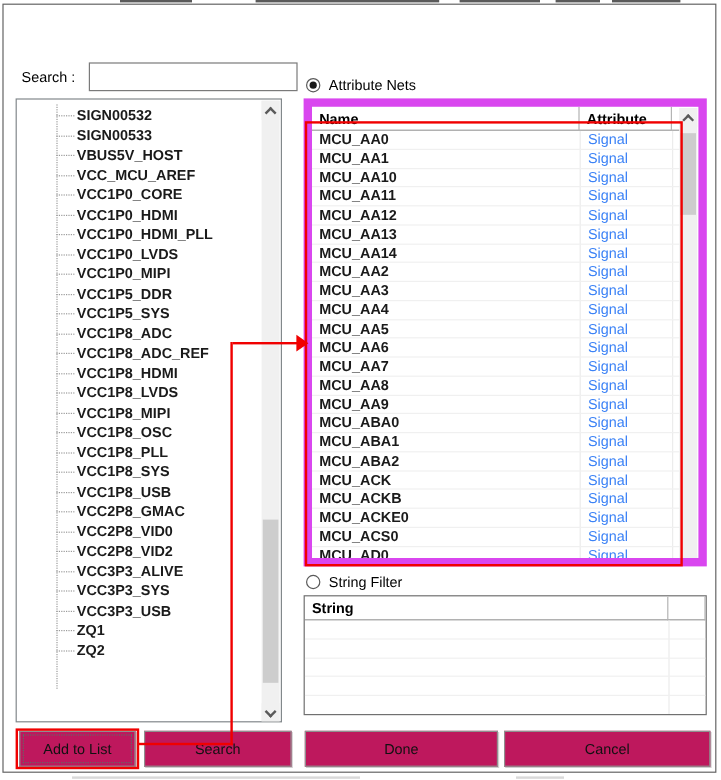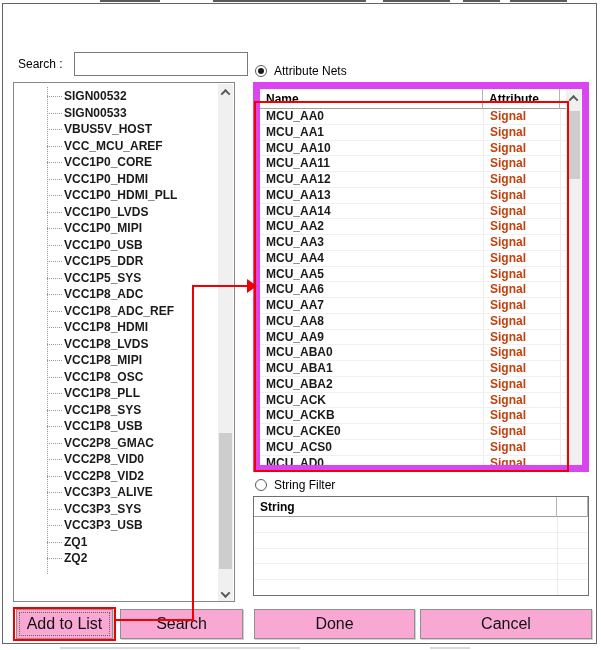--- a/index.html
+++ b/index.html
@@ -75,39 +75,39 @@
   }
   .tbl-header { position:absolute; left:0; top:0; width:318px; height:20px; background:#fff; border-bottom:1px solid #9f9f9f; }
   .hdr-cell { position:absolute; top:0; height:20px; line-height:20px; font-weight:700; padding-left:6px; border-right:1px solid #b4b4b4; }
   .hdr-name { left:0; width:223px; }
   .hdr-attr { left:223px; width:77px; }
   .hdr-extra { left:300px; width:18px; border-right:none; }
   .tbl-rows { position:absolute; left:0; top:20px; width:318px; height:368px; overflow:hidden; }
   .colsep { position:absolute; top:0; bottom:0; width:1px; background:#ececec; }
   .tbl-row { position:relative; height:15.75px; line-height:15.75px; border-bottom:1px solid #f0f0f0; white-space:nowrap; }
   .cell-name { position:absolute; left:6px; font-weight:700; color:#1a1a1a; }
-  .cell-attr { position:absolute; left:230px; font-weight:700; color:#c2410c; }
+  .cell-attr { position:absolute; left:230px; font-weight:400; color:#3b82f6; }
 
   .string-table {
     position:absolute; left:250px; top:492px; width:336px; height:100px;
     border:1px solid #707070; background:#fff; overflow:hidden;
   }
   .str-hdr { position:absolute; left:0; top:0; width:334px; height:20px; border-bottom:1px solid #9f9f9f; }
   .str-hdr .hdr-cell { border-right:1px solid #b4b4b4; }
   .str-col { left:0; width:303px; }
   .str-extra { left:303px; width:31px; border-right:none; }
   .string-rows { position:absolute; left:0; top:20px; width:334px; }
   .string-row { height:15.8px; border-bottom:1px solid #f0f0f0; }
   .str-sep { position:absolute; top:20px; bottom:0; left:303px; width:1px; background:#ececec; }
 
   
   .btn {
-    position:absolute; top:605px; height:30px; background:#f9a8d4;
+    position:absolute; top:605px; height:30px; background:#be185d;
     border:1px solid #8f8f8f; box-shadow:1px 1px 0 #cfcfcf;
-    font-family:inherit; font-size:16px; color:#111;
+    font-family:inherit; font-size:12px; color:#111;
     display:flex; align-items:center; justify-content:center; cursor:pointer;
   }
   .btn-add { left:13px; width:97px; outline:1px dotted #666; outline-offset:-4px; }
   .btn-remove { left:117px; width:123px; }
   .btn-done { left:251px; width:161px; }
   .btn-cancel { left:417px; width:172px; }
 
   
   .red-rect { position:absolute; border:2px solid #f00000; pointer-events:none; }
   .rect-table { left:251px; top:97px; width:315px; height:371px; }
@@ -169,24 +169,20 @@
           <span class="dash"></span>
           <span class="lbl">VCC1P0_HDMI_PLL</span>
         </div>
         <div class="tree-item">
           <span class="dash"></span>
           <span class="lbl">VCC1P0_LVDS</span>
         </div>
         <div class="tree-item">
           <span class="dash"></span>
           <span class="lbl">VCC1P0_MIPI</span>
-        </div>
-        <div class="tree-item">
-          <span class="dash"></span>
-          <span class="lbl">VCC1P0_USB</span>
         </div>
         <div class="tree-item">
           <span class="dash"></span>
           <span class="lbl">VCC1P5_DDR</span>
         </div>
         <div class="tree-item">
           <span class="dash"></span>
           <span class="lbl">VCC1P5_SYS</span>
         </div>
         <div class="tree-item">

